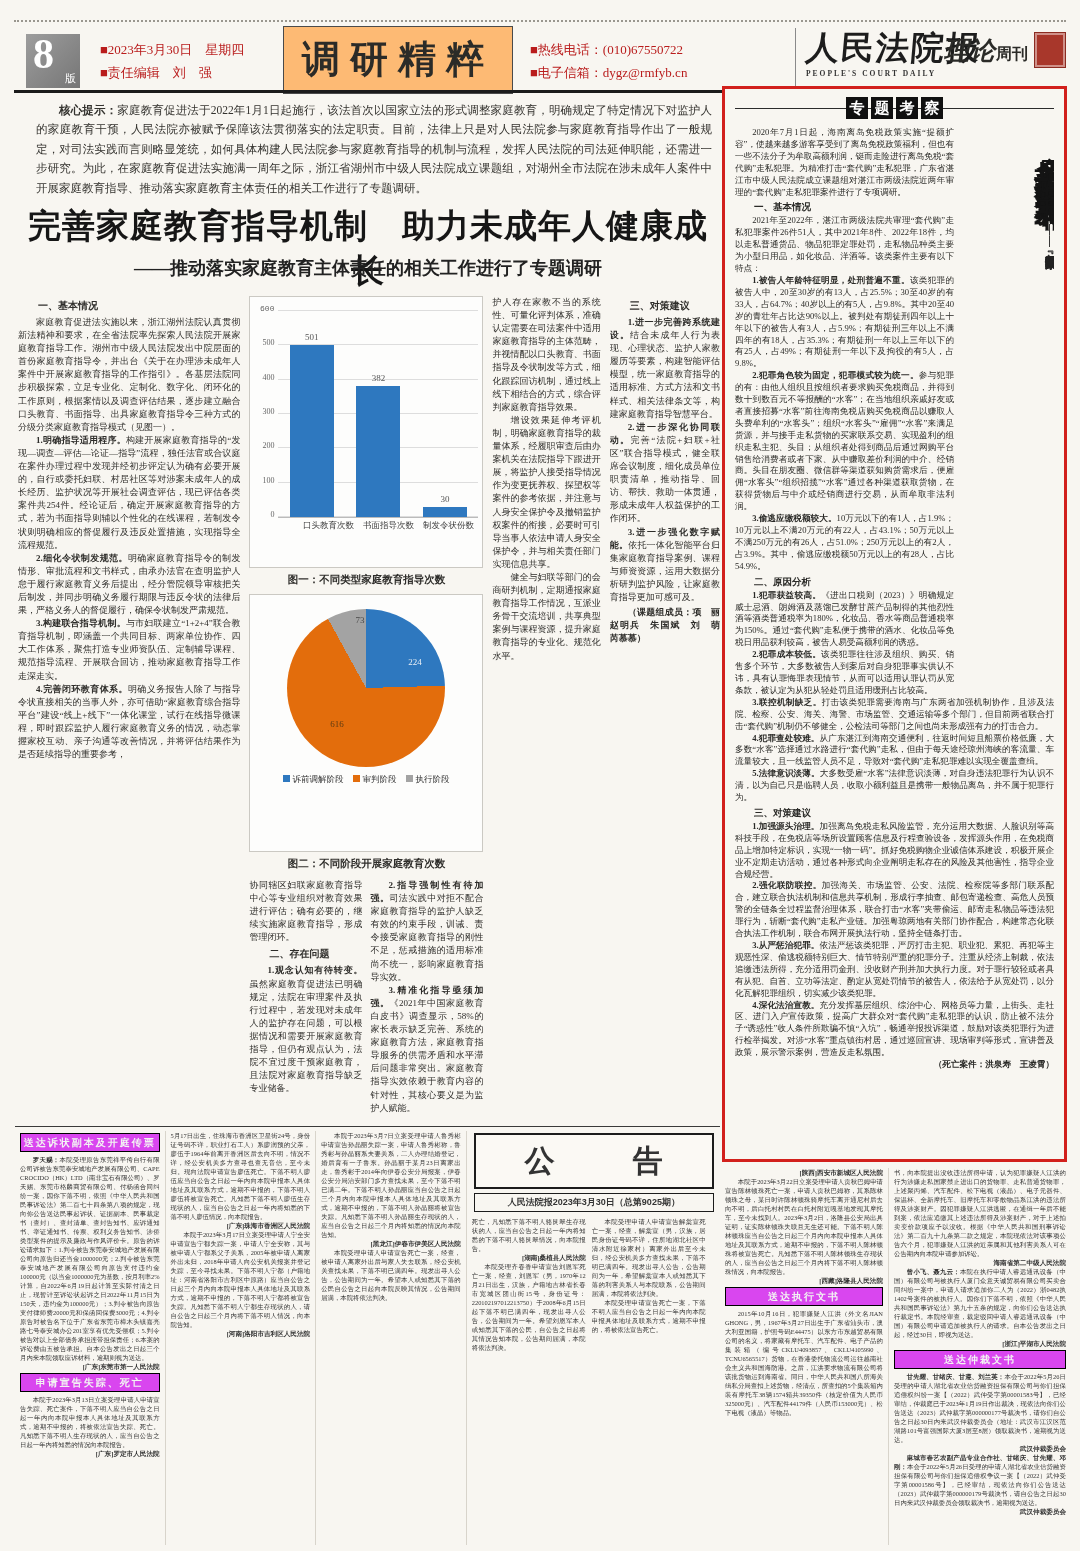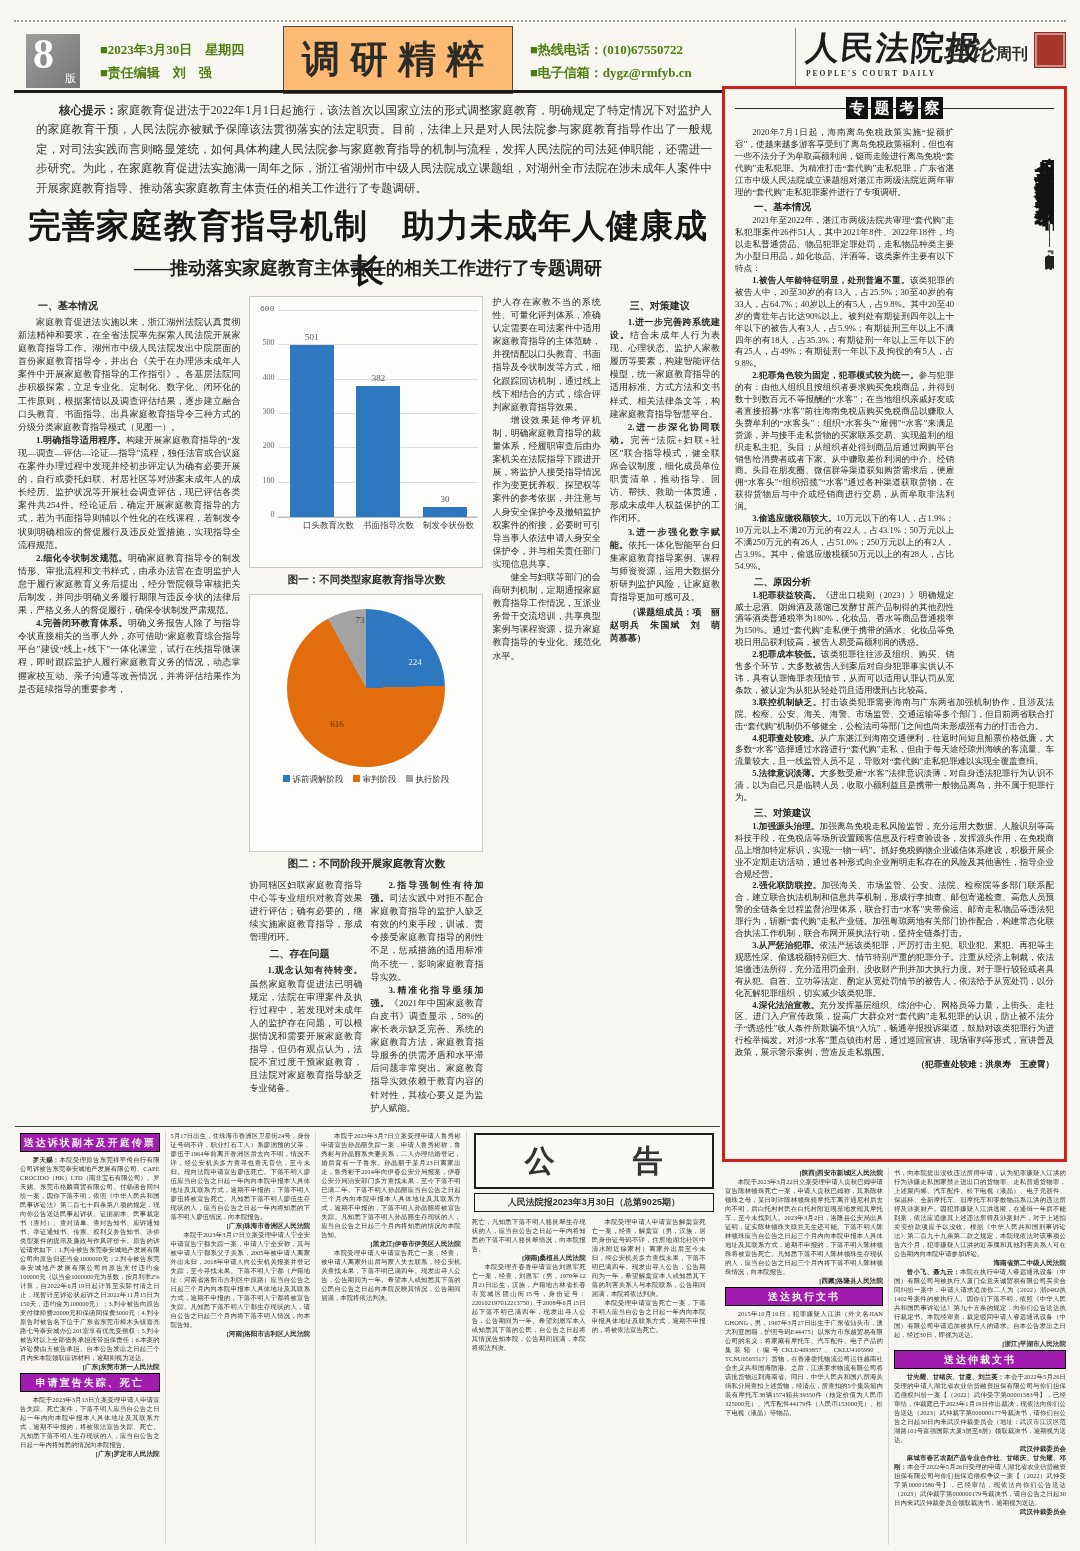--- a/index.html
+++ b/index.html
@@ -4,21 +4,21 @@
 <style>
   html,body{margin:0;padding:0;background:#e8e6e0;}
   #page{position:relative;width:1080px;height:1551px;background:#f8f6f1;overflow:hidden;
         font-family:"Liberation Serif","DejaVu Serif",serif;color:#2b2b28;}
   .abs{position:absolute;}
   
   .top-dotted{left:14px;top:20px;width:1052px;border-top:2px dotted #9a978f;height:0;}
   .page-badge{left:26px;top:34px;width:54px;height:54px;background:linear-gradient(135deg,#9d9d9d,#767676);color:#fff;}
   .badge-num{position:absolute;left:7px;top:-4px;font-size:42px;font-weight:700;}
   .badge-ban{position:absolute;right:4px;bottom:2px;font-size:11px;}
-  .hdr-lines{font-size:13px;line-height:23px;font-weight:700;color:#4d7c0f;}
+  .hdr-lines{font-size:13px;line-height:23px;font-weight:400;color:#b91c1c;}
   .sec-box{left:283px;top:26px;width:228px;height:66px;background:#fdba74;border:1px solid #4a4a4a;
            text-align:center;font-size:38px;font-weight:700;line-height:64px;letter-spacing:10px;}
   .vline{left:795px;top:28px;height:62px;border-left:1px solid #8a8a8a;width:0;}
   .masthead{left:806px;top:26px;width:260px;height:64px;}
   .mh-cn{font-size:33px;font-weight:900;letter-spacing:2px;transform:skewX(-5deg);display:inline-block;color:#1d1d1d;}
   .mh-en{font-size:7.5px;font-weight:700;letter-spacing:2px;color:#333;margin-top:-2px;}
   .mh-bar{display:inline-block;background:#141414;color:#eee;font-size:6px;line-height:9px;padding:0 4px;letter-spacing:1px;}
   .weekly{position:absolute;right:38px;top:8px;font-weight:700;}
   .weekly .w1{font-size:25px;font-style:italic;letter-spacing:1px;}
   .weekly .w2{font-size:16px;text-align:right;}
@@ -82,21 +82,21 @@
   .vt-main{font-size:33px;font-weight:900;letter-spacing:3px;color:#141414;}
   .vt-sub{font-size:11.5px;font-weight:700;padding-top:46px;margin-left:4px;color:#222;}
   
   .bb-rule{left:15px;top:1126px;width:705px;border-top:1px solid #3a3a3a;height:0;}
   .classifieds{left:15px;top:1131px;width:706px;height:414px;display:flex;font-size:6.4px;line-height:9px;
                text-align:justify;color:#333;overflow:hidden;}
   .cl-col{padding:0 5px;overflow:hidden;}
   .cl-col+.cl-col{border-left:1px solid #d8d4cb;}
   .c1,.c2,.c3{width:140px;}
   .c4{width:245px;}
-  .pt-hdr{background:#a21caf;color:#f3f3f3;font-family:"Liberation Sans","DejaVu Sans",sans-serif;font-weight:700;
+  .pt-hdr{background:#d946ef;color:#f3f3f3;font-family:"Liberation Sans","DejaVu Sans",sans-serif;font-weight:700;
           font-size:10px;line-height:17px;text-align:center;letter-spacing:2px;margin:2px 0 3px;border:1px solid #000;}
   .classifieds .pt-court,.classifieds-r .pt-court,.classifieds-r .pt-sig{font-size:6.6px;}
   .gonggao-box{border:2px solid #1c1c1c;height:52px;margin:2px 2px 4px;text-align:center;
                font-size:30px;font-weight:700;line-height:52px;letter-spacing:24px;text-indent:24px;background:#fbf9f4;}
   .issue-line{border:1px solid #1c1c1c;font-family:"Liberation Sans","DejaVu Sans",sans-serif;font-weight:700;
               font-size:9px;line-height:17px;text-align:center;margin:0 2px 5px;}
   .gg-subcols{display:flex;gap:6px;}
   .gg-subcols>div{width:114px;overflow:hidden;}
   .classifieds-r{left:725px;top:1168px;width:341px;height:377px;display:flex;font-size:6.4px;line-height:9px;
                  text-align:justify;color:#333;overflow:hidden;}
@@ -142,20 +142,21 @@
 
   <div class="abs headline">完善家庭教育指导机制　助力未成年人健康成长</div>
   <div class="abs subhead">——推动落实家庭教育主体责任的相关工作进行了专题调研</div>
 
   <div class="abs main-cols">
     <div class="colA">
         <div class="pt-h">一、基本情况</div>
         <p class="pt-p">家庭教育促进法实施以来，浙江湖州法院认真贯彻新法精神和要求，在全省法院率先探索人民法院开展家庭教育指导工作。湖州市中级人民法院发出中院层面的首份家庭教育指导令，并出台《关于在办理涉未成年人案件中开展家庭教育指导的工作指引》。各基层法院同步积极探索，立足专业化、定制化、数字化、闭环化的工作原则，根据案情以及调查评估结果，逐步建立融合口头教育、书面指导、出具家庭教育指导令三种方式的分级分类家庭教育指导模式（见图一）。</p>
         <p class="pt-p"><b>1.明确指导适用程序。</b>构建开展家庭教育指导的“发现—调查—评估—论证—指导”流程，独任法官或合议庭在案件办理过程中发现并经初步评定认为确有必要开展的，自行或委托妇联、村居社区等对涉案未成年人的成长经历、监护状况等开展社会调查评估，现已评估各类案件共254件。经论证后，确定开展家庭教育指导的方式，若为书面指导则辅以个性化的在线课程，若制发令状则明确相应的督促履行及违反处置措施，实现指导全流程规范。</p>
         <p class="pt-p"><b>2.细化令状制发规范。</b>明确家庭教育指导令的制发情形、审批流程和文书样式，由承办法官在查明监护人怠于履行家庭教育义务后提出，经分管院领导审核把关后制发，并同步明确义务履行期限与违反令状的法律后果，严格义务人的督促履行，确保令状制发严肃规范。</p>
+        <p class="pt-p"><b>3.构建联合指导机制。</b>与市妇联建立“1+2+4”联合教育指导机制，即涵盖一个共同目标、两家单位协作、四大工作体系，聚焦打造专业师资队伍、定制辅导课程、规范指导流程、开展联合回访，推动家庭教育指导工作走深走实。</p>
         <p class="pt-p"><b>4.完善闭环教育体系。</b>明确义务报告人除了与指导令状直接相关的当事人外，亦可借助“家庭教育综合指导平台”建设“线上+线下”一体化课堂，试行在线指导微课程，即时跟踪监护人履行家庭教育义务的情况，动态掌握家校互动、亲子沟通等改善情况，并将评估结果作为是否延续指导的重要参考，</p>
       </div>
     <div class="colB">
       <div class="fig fig1">
         <div class="chart-row">
           <div class="yaxis" id="bar-yaxis">
               <span style="bottom: -4px;">0</span>
               <span style="bottom: 30.3333px;">100</span>
               <span style="bottom: 64.6667px;">200</span>
               <span style="bottom: 99px;">300</span>
@@ -259,21 +260,21 @@
           <p class="pt-p"><b>1.犯罪获益较高。</b>《进出口税则（2023）》明确规定威士忌酒、朗姆酒及蒸馏已发酵甘蔗产品制得的其他烈性酒等酒类普通税率为180%，化妆品、香水等商品普通税率为150%。通过“套代购”走私便于携带的酒水、化妆品等免税日用品获利较高，被告人易受高额利润的诱惑。</p>
           <p class="pt-p"><b>2.犯罪成本较低。</b>该类犯罪往往涉及组织、购买、销售多个环节，大多数被告人到案后对自身犯罪事实供认不讳，具有认罪悔罪表现情节，从而可以适用认罪认罚从宽条款，被认定为从犯从轻处罚且适用缓刑占比较高。</p>
           <p class="pt-p"><b>3.联控机制缺乏。</b>打击该类犯罪需要海南与广东两省加强机制协作，且涉及法院、检察、公安、海关、海警、市场监管、交通运输等多个部门，但目前两省联合打击“套代购”机制仍不够健全，公检法司等部门之间也尚未形成强有力的打击合力。</p>
           <p class="pt-p"><b>4.犯罪查处较难。</b>从广东湛江到海南交通便利，往返时间短且船票价格低廉，大多数“水客”选择通过水路进行“套代购”走私，但由于每天途经琼州海峡的客流量、车流量较大，且一线监管人员不足，导致对“套代购”走私犯罪难以实现全覆盖查缉。</p>
           <p class="pt-p"><b>5.法律意识淡薄。</b>大多数受雇“水客”法律意识淡薄，对自身违法犯罪行为认识不清，以为自己只是临聘人员，收取小额利益且是携带一般物品离岛，并不属于犯罪行为。</p>
           <div class="pt-h">三、对策建议</div>
           <p class="pt-p"><b>1.加强源头治理。</b>加强离岛免税走私风险监管，充分运用大数据、人脸识别等高科技手段，在免税店等场所设置顾客信息及行程查验设备，发挥源头作用，在免税商品上增加特定标识，实现“一物一码”。抓好免税购物企业诚信体系建设，积极开展企业不定期走访活动，通过各种形式向企业阐明走私存在的风险及其他害性，指导企业合规经营。</p>
           <p class="pt-p"><b>2.强化联防联控。</b>加强海关、市场监管、公安、法院、检察院等多部门联系配合，建立联合执法机制和信息共享机制，形成行李抽查、邮包寄递检查、高危人员预警的全链条全过程监督治理体系，联合打击“水客”夹带偷运、邮寄走私物品等违法犯罪行为，斩断“套代购”走私产业链。加强粤琼两地有关部门协作配合，构建常态化联合执法工作机制，联合布网开展执法行动，坚持全链条打击。</p>
           <p class="pt-p"><b>3.从严惩治犯罪。</b>依法严惩该类犯罪，严厉打击主犯、职业犯、累犯、再犯等主观恶性深、偷逃税额特别巨大、情节特别严重的犯罪分子。注重从经济上制裁，依法追缴违法所得，充分适用罚金刑、没收财产刑并加大执行力度。对于罪行较轻或者具有从犯、自首、立功等法定、酌定从宽处罚情节的被告人，依法给予从宽处罚，以分化瓦解犯罪组织，切实减少该类犯罪。</p>
           <p class="pt-p"><b>4.深化法治宣教。</b>充分发挥基层组织、综治中心、网格员等力量，上街头、走社区、进门入户宣传政策，提高广大群众对“套代购”走私犯罪的认识，防止被不法分子“诱惑性”收人条件所欺骗不慎“入坑”，畅通举报投诉渠道，鼓励对该类犯罪行为进行检举揭发。对涉“水客”重点镇街村居，通过巡回宣讲、现场审判等形式，宣讲普及政策，展示警示案例，营造反走私氛围。</p>
-          <div class="pt-sig">（犯罪查处较难：洪泉寿　王凌霄）</div>
+          <div class="pt-sig">（死亡案件：洪泉寿　王凌霄）</div>
         </div>
     </div>
   </div>
 
   <div class="abs bb-rule"></div>
   <div class="abs classifieds">
     <div class="cl-col c1">
         <div class="pt-hdr">送达诉状副本及开庭传票</div>
         <p class="pt-p"><b>罗天赐：</b>本院受理原告东莞祥平侉自行有限公司诉被告东莞泰安城地产发展有限公司、CAPE CROCIDO（HK）LTD（南非宝石有限公司）、罗天赐、东莞市格麟商贸有限公司、付杨函合同纠纷一案，因你下落不明，依照《中华人民共和国民事诉讼法》第二百七十四条第八项的规定，现向你公告送达民事起诉状、证据副本、民事裁定书（查封）、查封清单、查封告知书、应诉通知书、举证通知书、传票、权利义务告知书、涉侨类型案件的提示及廉政与作风评价卡。原告的诉讼请求如下：1.判令被告东莞泰安城地产发展有限公司向原告归还当金1000000元；2.判令被告东莞泰安城地产发展有限公司向原告支付违约金100000元（以当金1000000元为基数，按月利率2%计算，自2022年6月19日起计算至实际付清之日止，现暂计至诉讼状起诉之日2022年11月15日为150天，违约金为100000元）；3.判令被告向原告支付律师费20000元和保函回保费3000元；4.判令原告对被告名下位于广东省东莞市樟木头镇嘉亮路七号泰安城办公201室享有优先受偿权；5.判令被告对以上全部债务承担连带担保责任；6.本案的诉讼费由五被告承担。自本公告发出之日起三个月内来本院领取应诉材料，逾期则视为送达。</p>
         <div class="pt-court">[广东]东莞市第一人民法院</div>

